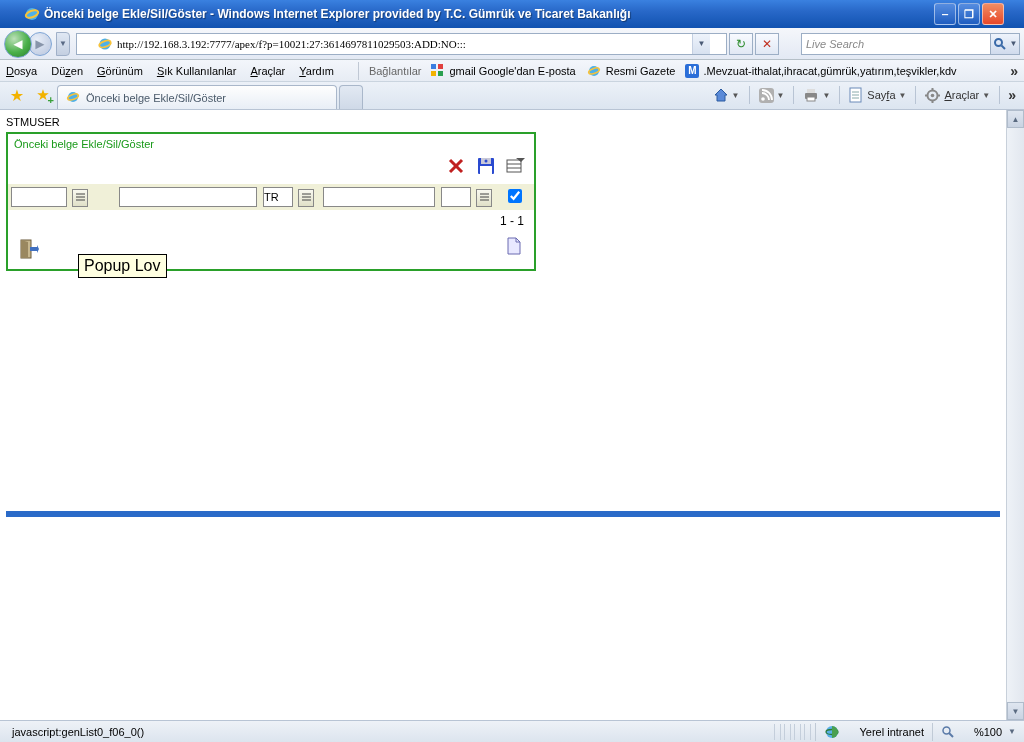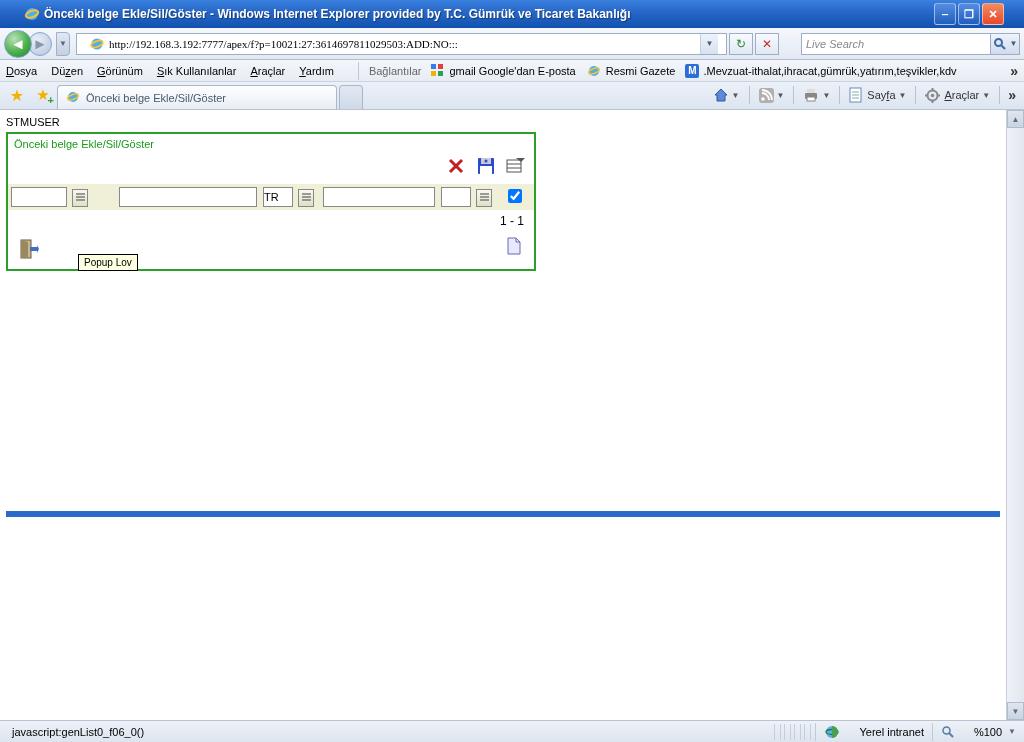--- a/index.html
+++ b/index.html
@@ -14,21 +14,21 @@
   .win-btn { width:22px; height:22px; margin-left:2px; border:1px solid rgba(255,255,255,.5); border-radius:3px; display:flex;align-items:center;justify-content:center;font-weight:bold;font-family:Arial;color:#fff}
   .win-min{ background:linear-gradient(to bottom,#568de0,#1f5dc0)}
   .win-max{ background:linear-gradient(to bottom,#568de0,#1f5dc0)}
   .win-close{ background:linear-gradient(to bottom,#f08d63,#e8482a); }
   
   
   .navbar { height:32px; background:linear-gradient(to bottom,#f5f7fb,#e3e9f4); display:flex; align-items:center; padding:2px 4px; border-bottom:1px solid #b5bfc7}
   .nav-btn { width:28px; height:28px; border-radius:50%; background:radial-gradient(circle at 35% 30%, #bce0b8, #4ab04a 55%, #2a7d2a); border:1px solid #7fa5d6; display:flex;align-items:center;justify-content:center;color:#fff;font-size:15px;margin-right:-4px;position:relative;z-index:1}
   .nav-fwd{width:24px;height:24px;background:radial-gradient(circle at 35% 30%, #e8eef8,#b8c5dd);color:#8895aa;margin-right:4px;z-index:0}
   .nav-dd{width:14px;height:24px;background:linear-gradient(to bottom,#e0e8f4,#c4cfe1);border:1px solid #a0b0c8;border-radius:0 4px 4px 0;display:flex;align-items:center;justify-content:center;font-size:8px;color:#5a6a85;margin-right:6px}
-  .url-box{ flex:1; height:22px; border:1px solid #9caec5; background:#fff; display:flex;align-items:center;padding:0 8px}
+  .url-box{ flex:1; height:22px; border:1px solid #9caec5; background:#fff; display:flex;align-items:center;padding:0 16px}
   .url-box .page-icon{width:16px;height:16px;margin:0 4px;display:flex;align-items:center;justify-content:center}
   .url-text{flex:1;border:none;outline:none;font-size:11px;font-family:Tahoma;height:18px}
   .url-dd{width:18px;height:20px;background:linear-gradient(to bottom,#eef3fb,#d7e1f0);border-left:1px solid #c4cfe1;display:flex;align-items:center;justify-content:center;font-size:8px;color:#4a5a75}
   .sq-btn{width:24px;height:22px;border:1px solid #9caec5;background:linear-gradient(to bottom,#f8faff,#e1e8f4);display:flex;align-items:center;justify-content:center;margin-left:2px;font-size:12px}
   .search-box{width:190px;height:22px;border:1px solid #9caec5;background:#fff;margin-left:22px;display:flex;align-items:center;padding:0 4px;color:#888;font-style:italic}
   .search-dd{width:30px;height:22px;border:1px solid #9caec5;background:linear-gradient(to bottom,#eef3fb,#d0dbed);margin-left:-1px;display:flex;align-items:center;justify-content:center}
   
   
   .menubar{height:22px;background:linear-gradient(to bottom,#f3f6fb,#e7ecf4);display:flex;align-items:center;padding:0 6px;border-bottom:1px solid #cad4df;font-size:11px}
   .menu-item{margin-right:14px;color:#000}
@@ -67,21 +67,21 @@
   .region-toolbar{display:flex;justify-content:flex-end;padding:4px 8px 8px;gap:10px}
   .rtb-ico{width:20px;height:20px;display:flex;align-items:center;justify-content:center}
   
   table.data-grid{width:100%;border-collapse:collapse}
   .data-grid th{background:#bebf89;font-size:11px;font-weight:normal;color:#000;padding:3px 4px;border-bottom:1px solid #fff;text-align:center}
   .data-grid td{background:#f0f0d8;padding:3px 3px;text-align:left;vertical-align:middle}
   .cell-input{width:100%;height:20px;border:1px solid #888;background:#fff;font-size:11px}
   .lov-btn{width:16px;height:18px;border:1px solid #888;background:linear-gradient(to bottom,#f8f8f0,#e0e0c8);display:inline-flex;align-items:center;justify-content:center;vertical-align:middle;margin-left:2px}
   .cb{width:14px;height:14px}
   
-  .tooltip{position:absolute;background:#ffffe1;border:1px solid #000;padding:2px 5px;font-size:10px;left:70px;top:120px;white-space:nowrap}
+  .tooltip{position:absolute;background:#ffffe1;border:1px solid #000;padding:2px 5px;font-size:16px;left:70px;top:120px;white-space:nowrap}
   .rec-count{text-align:right;padding:4px 10px;font-size:12px;color:#000}
   .footer-row{display:flex;padding:5px 8px 8px;align-items:flex-start}
   .exit-btn{width:24px;height:24px;display:flex;align-items:center;justify-content:center}
   .doc-ico{margin-left:auto;margin-right:4px}
   
   .blue-bar{height:6px;background:#2a6ac8;margin-top:240px}
   
   
   .statusbar{position:absolute;bottom:0;left:0;right:0;height:22px;background:linear-gradient(to bottom,#eef2f7,#dce4ee);border-top:1px solid #b8c4d4;display:flex;align-items:center;font-size:11px}
   .status-text{padding:0 12px;flex:0 0 auto}

